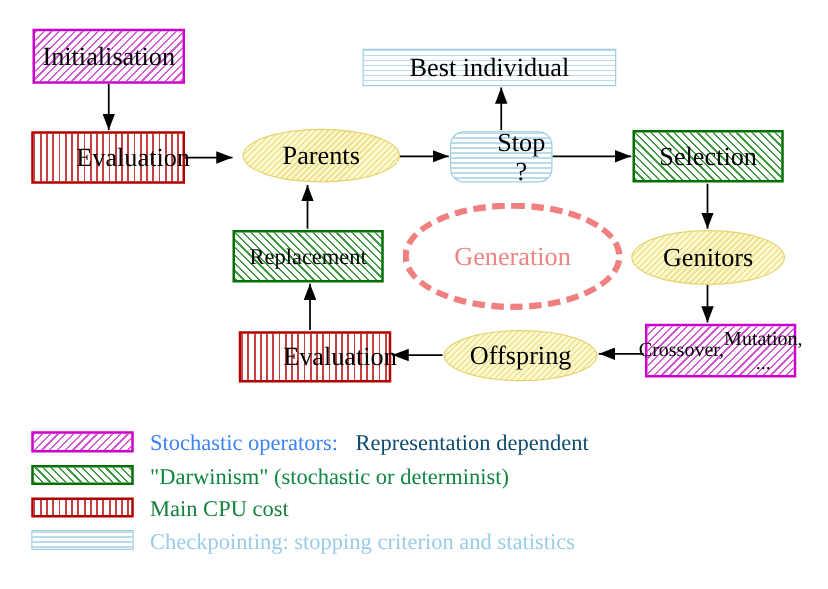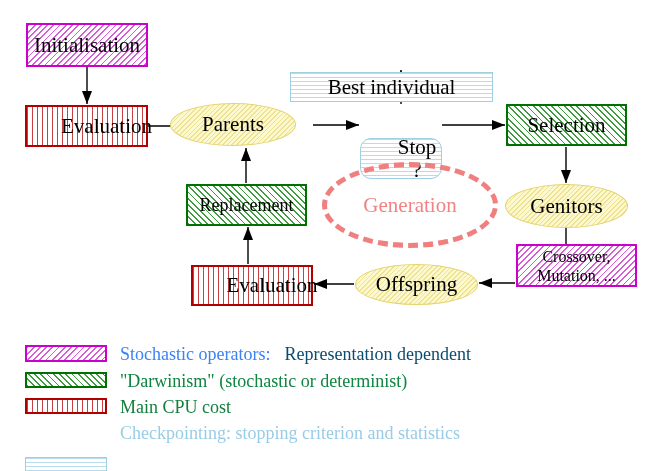--- a/index.html
+++ b/index.html
@@ -25,21 +25,20 @@
   
   .stripe-red{
     border:2px solid #b20000;background-color:#fff;
     background-image:repeating-linear-gradient(90deg,#c84040 0px,#c84040 1.4px,transparent 1.4px,transparent 5px);
     padding-left:40px;
   }
   
   .stripe-cyan{
     border:1.5px solid #a0cfe0;background-color:#fff;
     background-image:repeating-linear-gradient(180deg,#b8dcec 0px,#b8dcec 1.2px,transparent 1.2px,transparent 4px);
-    margin-top:33px;
   }
   
   .ellipse-yellow{
     border:1.5px solid #e4d36e;border-radius:50%;background-color:#fdf9cf;
     background-image:repeating-linear-gradient(135deg,#f0e294 0px,#f0e294 1.2px,transparent 1.2px,transparent 3.4px);
   }
   .rounded{border-radius:11px;padding-left:32px;}
   .generation{
     position:absolute;box-sizing:border-box;border:5px dashed #f08080;border-radius:50%;
     display:flex;align-items:center;justify-content:center;
@@ -77,31 +76,31 @@
       <line x1="354" y1="284" x2="314" y2="284" marker-end="url(#ah)"></line>
       <line x1="248" y1="264" x2="248" y2="227" marker-end="url(#ah)"></line>
       <line x1="246" y1="183" x2="246" y2="148" marker-end="url(#ah)"></line>
     </g>
   </svg>
 
   <div class="node hatch-magenta" style="left:26px;top:23px;width:122px;height:44px">Initialisation</div>
 
   <div class="node stripe-red" style="left:25px;top:105px;width:123px;height:42px">Evaluation</div>
 
-  <div class="node ellipse-yellow" style="left:170px;top:103px;width:126px;height:43px">Parents</div>
+  <div class="node ellipse-yellow" style="left:194px;top:103px;width:126px;height:43px">Parents</div>
 
   <div class="node stripe-cyan" style="left:290px;top:39px;width:203px;height:30px">Best individual</div>
 
   <div class="node stripe-cyan rounded" style="left:360px;top:105px;width:82px;height:41px">Stop ?</div>
 
   <div class="node hatch-green" style="left:506px;top:104px;width:121px;height:42px">Selection</div>
 
   <div class="node ellipse-yellow" style="left:505px;top:184px;width:123px;height:44px">Genitors</div>
 
-  <div class="node hatch-magenta crossover two-line" style="left:516px;top:244px;width:121px;height:43px;flex-direction:column">
+  <div class="node hatch-magenta crossover two-line" style="left:516px;top:259px;width:121px;height:43px;flex-direction:row">
     <span>Crossover,</span>
     <span>Mutation, ...</span>
   </div>
 
   <div class="node ellipse-yellow" style="left:355px;top:264px;width:123px;height:41px">Offspring</div>
 
   <div class="node stripe-red" style="left:191px;top:265px;width:122px;height:41px">Evaluation</div>
 
   <div class="node hatch-green" style="left:186px;top:184px;width:121px;height:42px;font-size:18px">Replacement</div>
 

